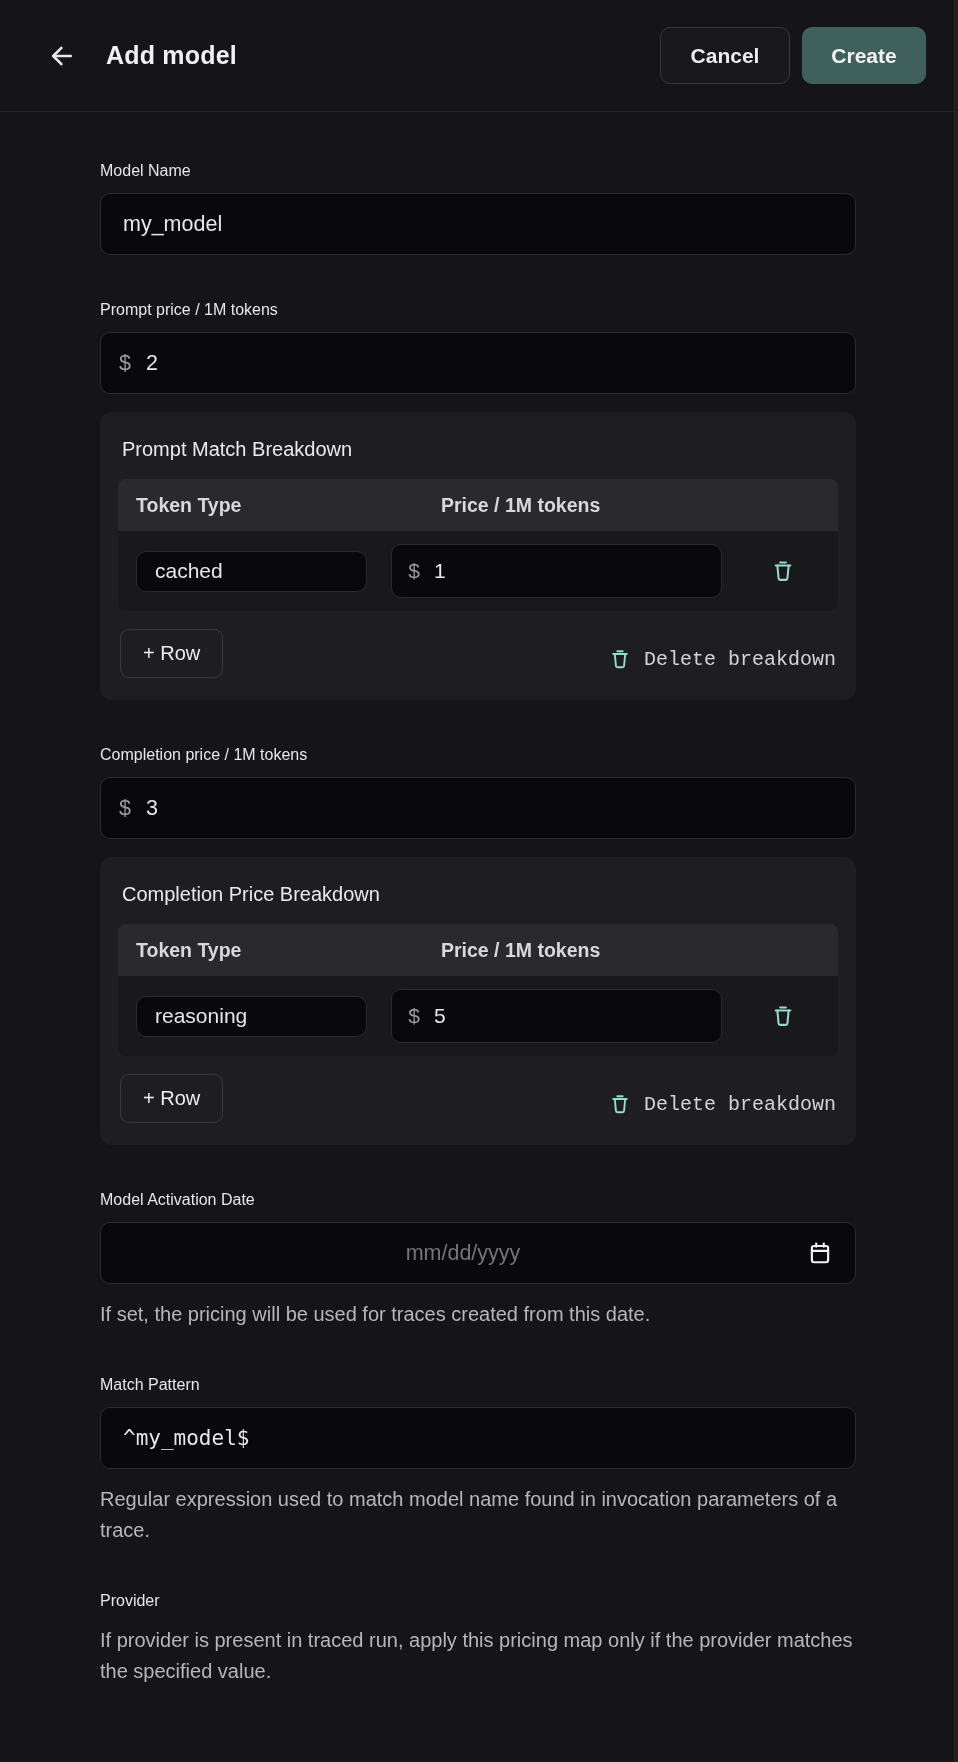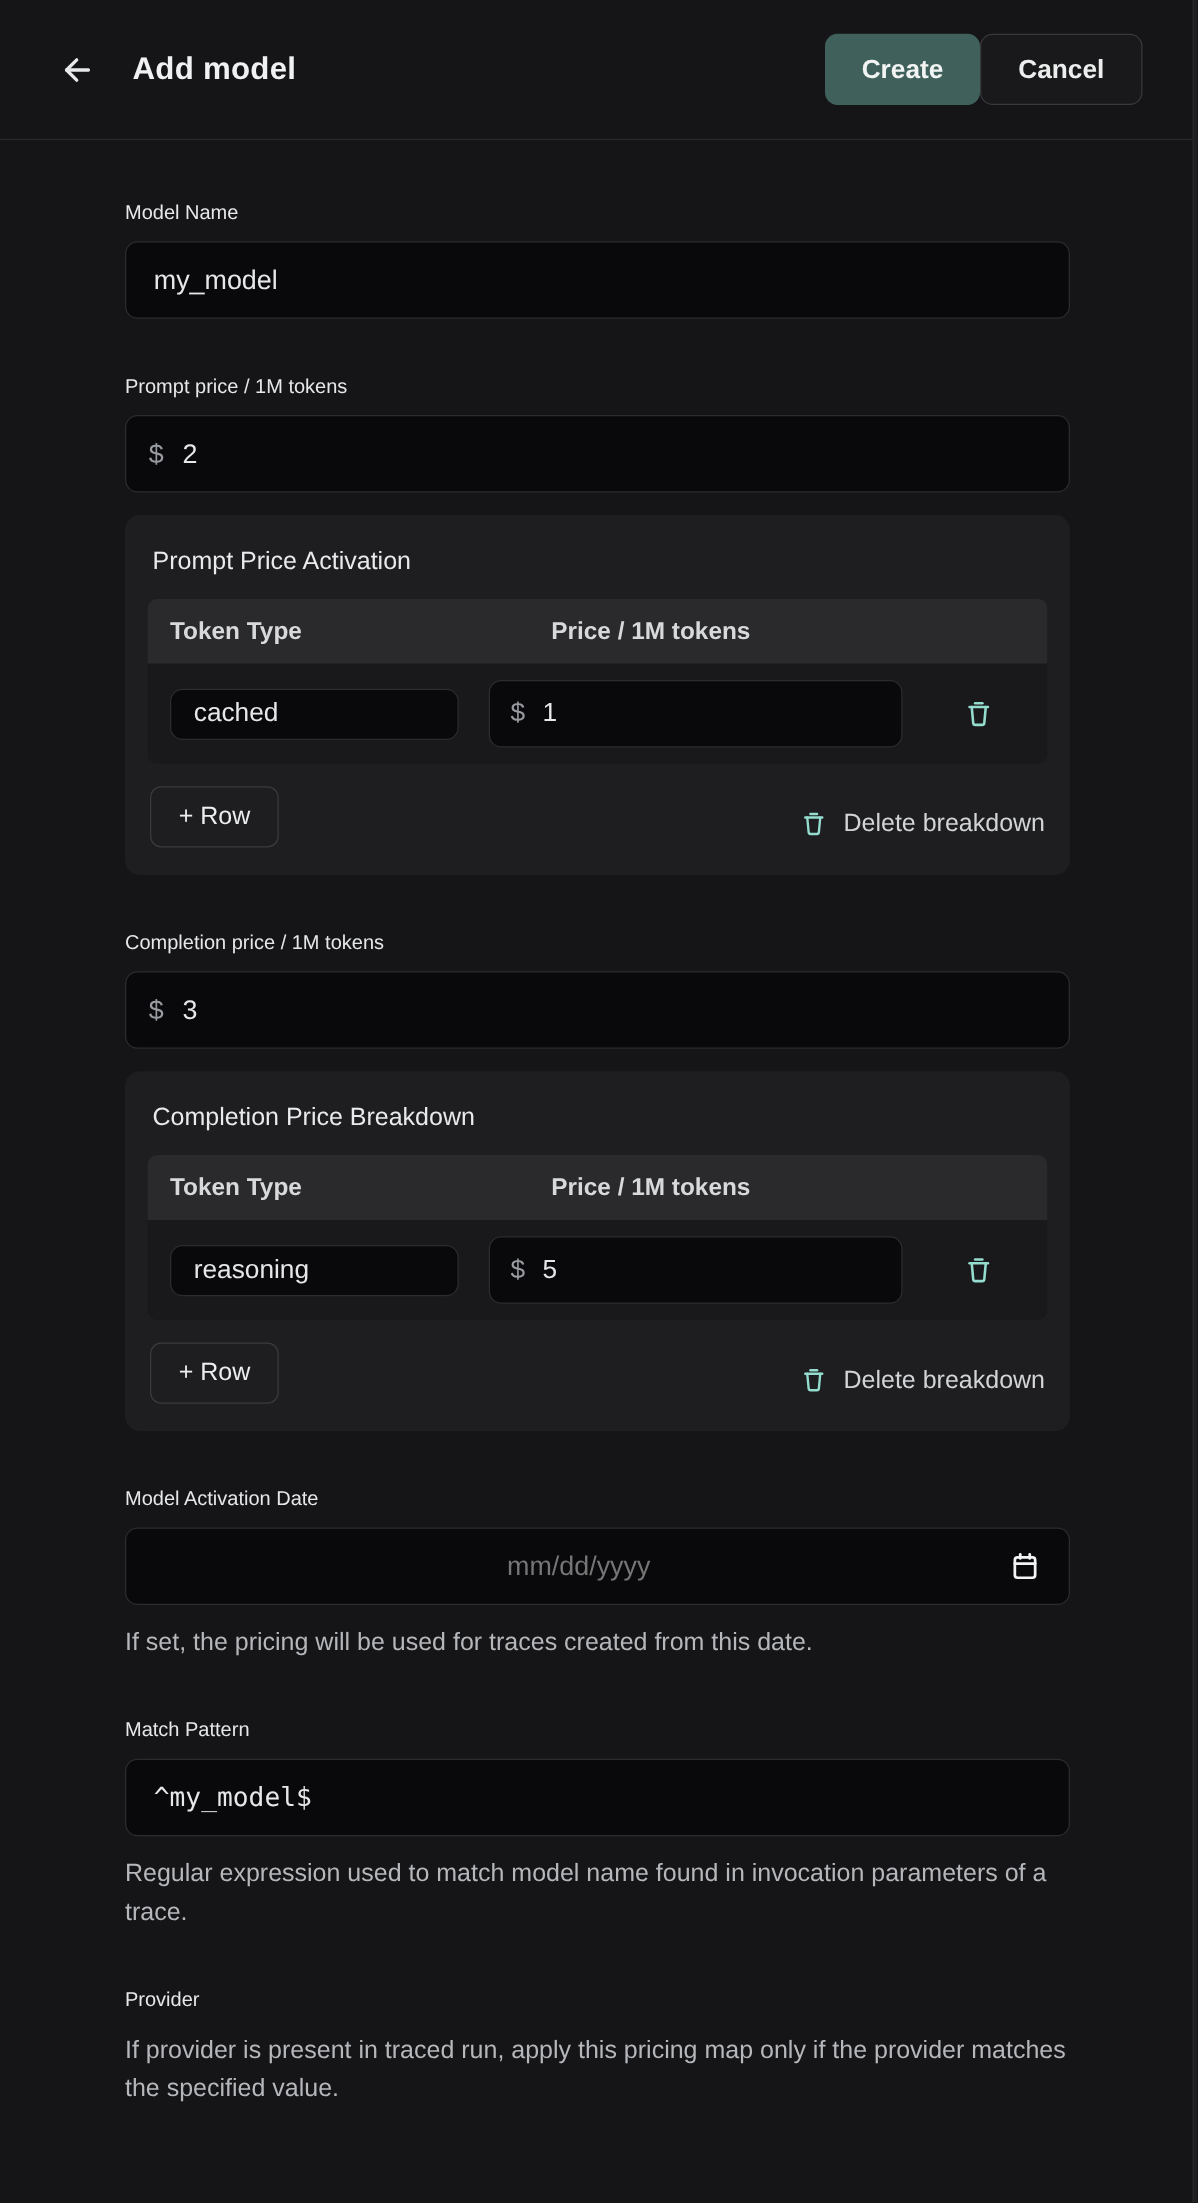--- a/index.html
+++ b/index.html
@@ -141,59 +141,59 @@
     margin-top: 18px; padding: 0 2px;
   }
   .btn-add-row {
     background: transparent; border: 1px solid #3a3a3e; border-radius: 9px;
     color: #eceded; font-size: 20px; font-weight: 500; font-family: inherit;
     height: 49px; padding: 0 22px; cursor: pointer;
   }
   .btn-delete-bk {
     background: transparent; border: none; cursor: pointer;
     display: inline-flex; align-items: center; gap: 12px;
-    font-family: Liberation Sans, sans-serif; font-size: 20px; color: #d2d4d6; margin-top: 11px;
+    font-family: Liberation Mono, monospace; font-size: 20px; color: #d2d4d6; margin-top: 11px;
   }
   .btn-delete-bk svg { width: 24px; height: 24px; color: #93dcce; }
 </style>
 </head>
 <body>
 
 <header class="topbar">
   <button class="back-btn">
     <span style="display:flex">
       <svg viewBox="0 0 24 24" fill="none" stroke="currentColor" stroke-width="2.1" stroke-linecap="round" stroke-linejoin="round">
         <path d="M19 12H5"></path>
           <path d="M11.5 18.5 5 12l6.5-6.5"></path>
       </svg>
     </span>
   </button>
   <h1 class="page-title">Add model</h1>
   <div class="spacer"></div>
+  <button class="btn btn-cancel">Cancel</button>
   <button class="btn btn-create">Create</button>
-  <button class="btn btn-cancel">Cancel</button>
 </header>
 
 <main class="form">
 
   <div class="field">
     <label class="field-label">Model Name</label>
     <input class="text-input" type="text" value="my_model" style="">
   </div>
 
   <div class="field" style="margin-bottom:44px">
     <label class="field-label">Prompt price / 1M tokens</label>
     <div class="input-shell">
       <span class="prefix">$</span>
       <input type="text" value="2" style="">
     </div>
   </div>
 
   <section class="panel">
-    <h2 class="panel-title">Prompt Price Activation</h2>
+    <h2 class="panel-title">Prompt Match Breakdown</h2>
     <div class="bk-table">
       <div class="bk-head">
         <span class="col-h">Token Type</span>
         <span class="col-h">Price / 1M tokens</span>
         <span></span>
       </div>
       <div class="bk-body">
         <div class="bk-row">
           <input class="cell-input" type="text" value="cached" style="">
           <div class="price-shell">

